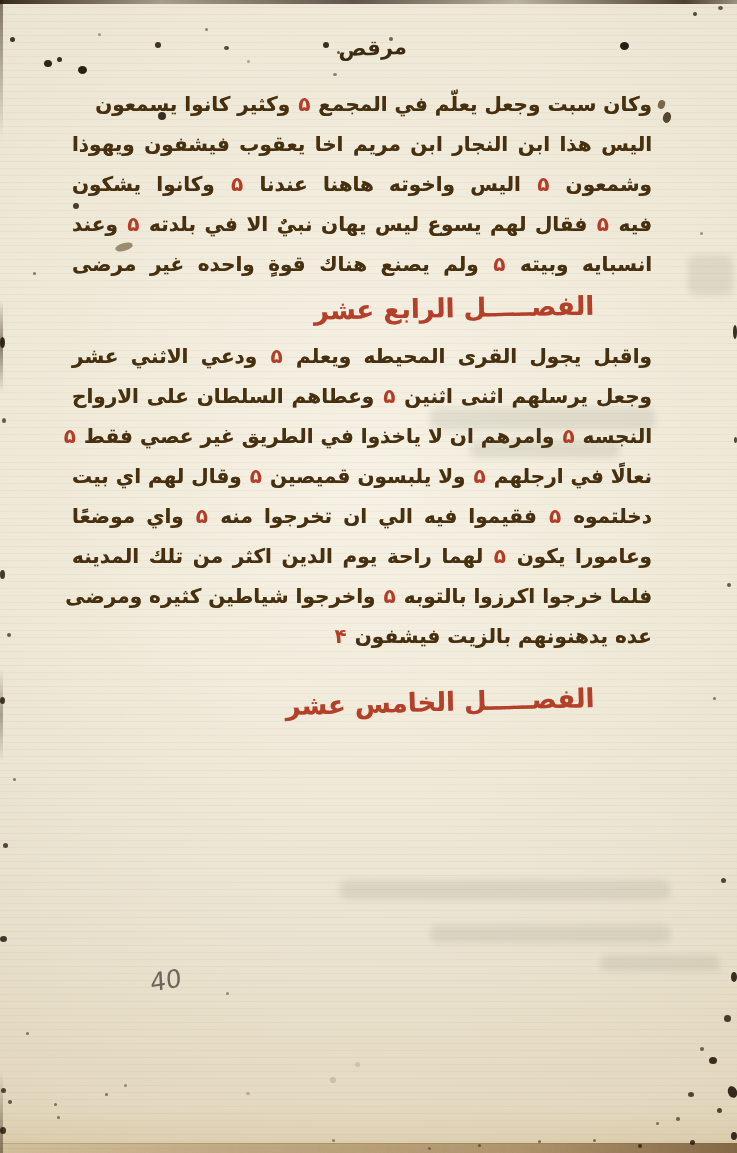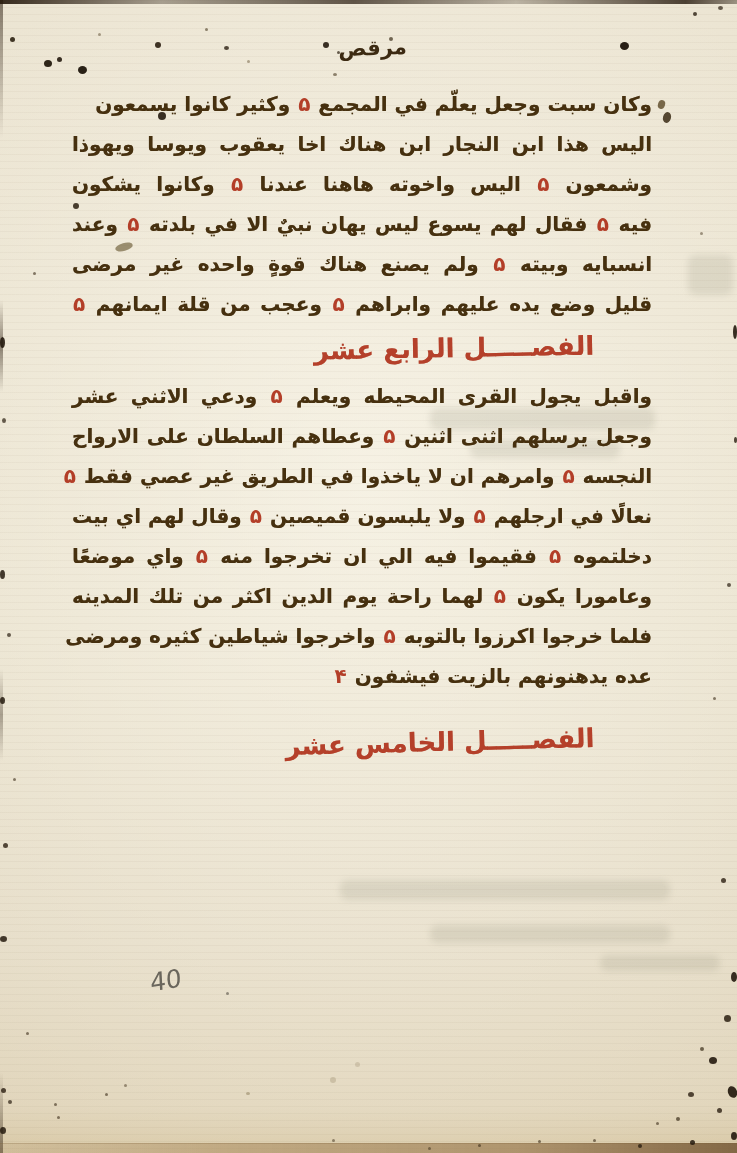--- a/index.html
+++ b/index.html
@@ -72,25 +72,24 @@
   <div class="ghost" style="left:340px;top:880px;width:330px;height:20px"></div>
   <div class="ghost" style="left:430px;top:925px;width:240px;height:18px"></div>
   <div class="ghost" style="left:600px;top:955px;width:120px;height:16px"></div>
   <div class="ghost" style="left:688px;top:255px;width:45px;height:40px"></div>
 
   <div class="header-word">مرقص</div>
 
   <div class="textblock">
     <div id="block1">
         <div class="line short">وكان سبت وجعل يعلّم في المجمع <span class="sep">۵</span> وكثير كانوا يسمعون</div>
-        <div class="line">اليس هذا ابن النجار ابن هناك اخا يعقوب ويوسا ويهوذا</div>
+        <div class="line">اليس هذا ابن النجار ابن مريم اخا يعقوب فيشفون ويهوذا</div>
         <div class="line">وشمعون <span class="sep">۵</span> اليس واخوته هاهنا عندنا <span class="sep">۵</span> وكانوا يشكون</div>
         <div class="line">فيه <span class="sep">۵</span> فقال لهم يسوع ليس يهان نبيٌ الا في بلدته <span class="sep">۵</span> وعند</div>
         <div class="line">انسبايه وبيته <span class="sep">۵</span> ولم يصنع هناك قوةٍ واحده غير مرضى</div>
-        <div class="line">قليل وضع يده عليهم وابراهم <span class="sep">۵</span> وعجب من قلة ايمانهم <span class="sep">۵</span></div>
       </div>
     <div class="heading">الفصـــــل الرابع عشر</div>
     <div style="height:4px"></div>
     <div id="block2">
         <div class="line">واقبل يجول القرى المحيطه ويعلم <span class="sep">۵</span> ودعي الاثني عشر</div>
         <div class="line">وجعل يرسلهم اثنى اثنين <span class="sep">۵</span> وعطاهم السلطان على الارواح</div>
         <div class="line">النجسه <span class="sep">۵</span> وامرهم ان لا ياخذوا في الطريق غير عصي فقط <span class="sep">۵</span></div>
         <div class="line">نعالًا في ارجلهم <span class="sep">۵</span> ولا يلبسون قميصين <span class="sep">۵</span> وقال لهم اي بيت</div>
         <div class="line">دخلتموه <span class="sep">۵</span> فقيموا فيه الي ان تخرجوا منه <span class="sep">۵</span> واي موضعًا</div>
         <div class="line">وعامورا يكون <span class="sep">۵</span> لهما راحة يوم الدين اكثر من تلك المدينه</div>

